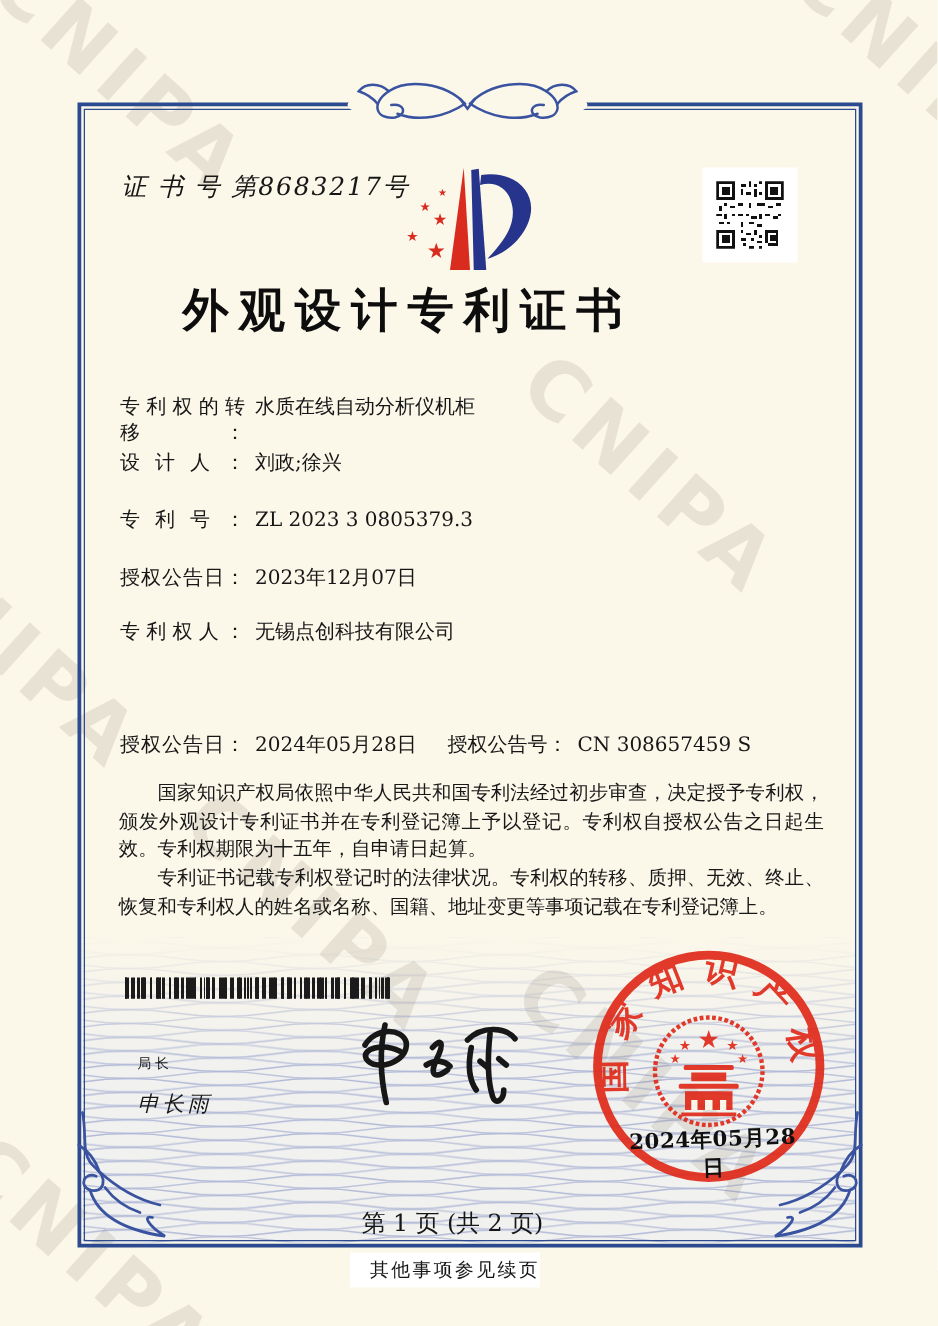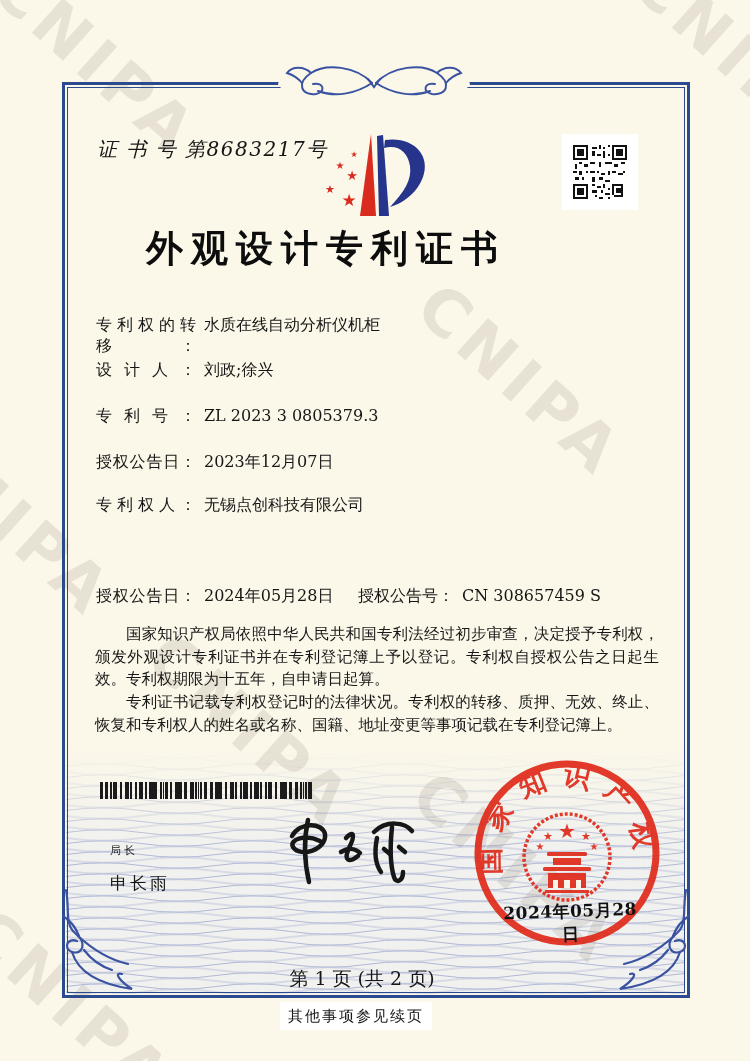--- a/index.html
+++ b/index.html
@@ -46,28 +46,28 @@
     text-indent:2em;text-align:justify;color:#181818;}
   
   .barcode{position:absolute;left:100px;top:782px;width:212px;height:17px;z-index:5;
     background-image:
       repeating-linear-gradient(90deg,#1b1b1b 0 2px,transparent 2px 5px),
       repeating-linear-gradient(90deg,#1b1b1b 0 1px,transparent 1px 7px),
       repeating-linear-gradient(90deg,#1b1b1b 0 3px,transparent 3px 13px);}
   .director-title{position:absolute;left:110px;top:843px;z-index:5;
     font-family:"DejaVu Sans","Liberation Sans",sans-serif;font-size:11px;letter-spacing:3px;}
   .director-name{position:absolute;left:110px;top:872px;z-index:5;
-    font-family:"DejaVu Sans","Liberation Sans",sans-serif;font-size:17px;letter-spacing:3px;}
+    font-family:"DejaVu Sans","Liberation Sans",sans-serif;font-size:17px;letter-spacing:3px;font-style:italic;}
   .signature{position:absolute;left:278px;top:806px;z-index:6;}
   .seal{position:absolute;left:468px;top:754px;z-index:6;}
   .seal-date{position:absolute;left:498px;top:900px;width:145px;z-index:7;text-align:center;
     font-size:17px;font-weight:600;letter-spacing:0.5px;color:#101010;transform:rotate(-2deg);}
   .page-info{position:absolute;left:62px;top:966px;width:600px;z-index:5;text-align:center;font-size:19px;}
   .note-patch{position:absolute;left:280px;top:1002px;width:152px;height:28px;background:#FFFFFF;z-index:5;
-    text-align:center;line-height:28px;font-size:15px;letter-spacing:2px;}
+    text-align:right;line-height:28px;font-size:15px;letter-spacing:2px;}
 </style>
 </head>
 <body>
 
 <div class="paper">
 
   <span class="wm" style="left:95px;top:60px">CNIPA</span>
   <span class="wm" style="left:735px;top:55px">CNIPA</span>
   <span class="wm" style="left:520px;top:380px">CNIPA</span>
   <span class="wm" style="left:10px;top:520px">CNIPA</span>

